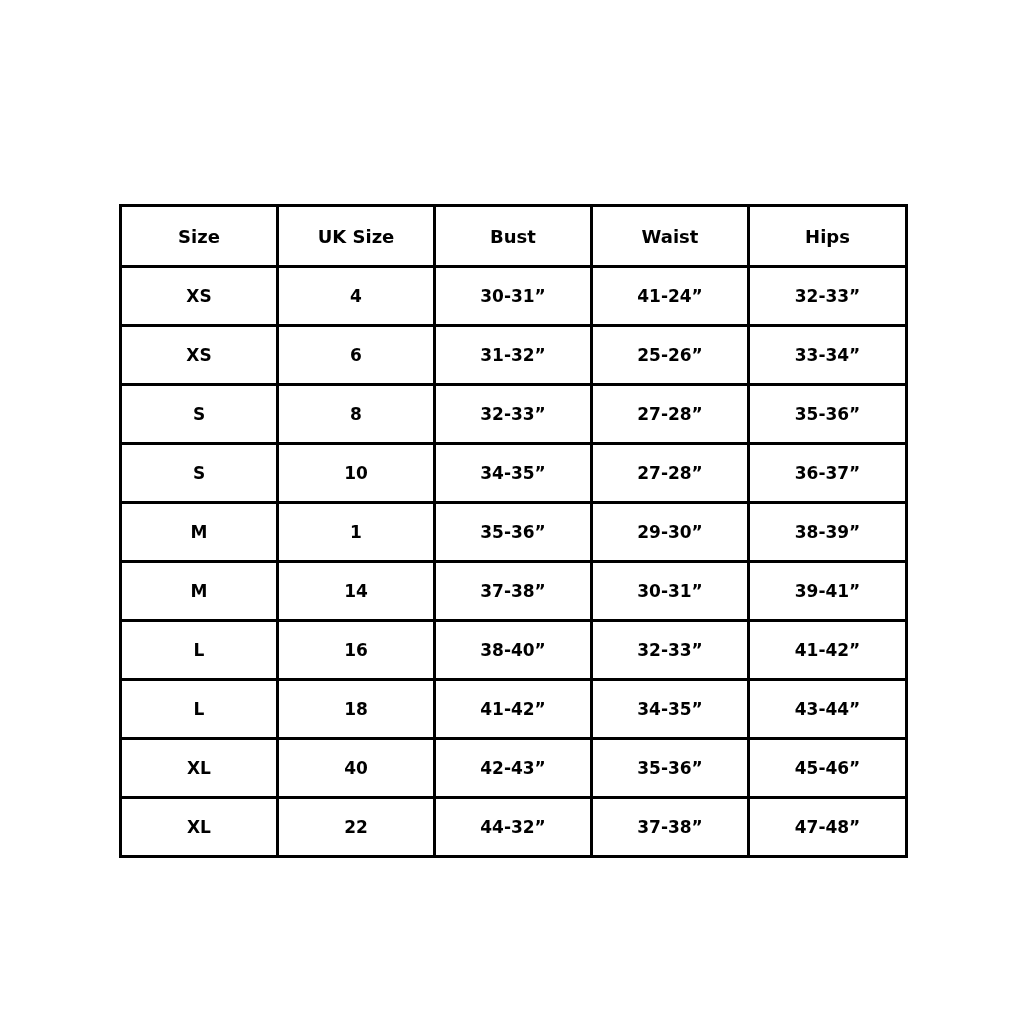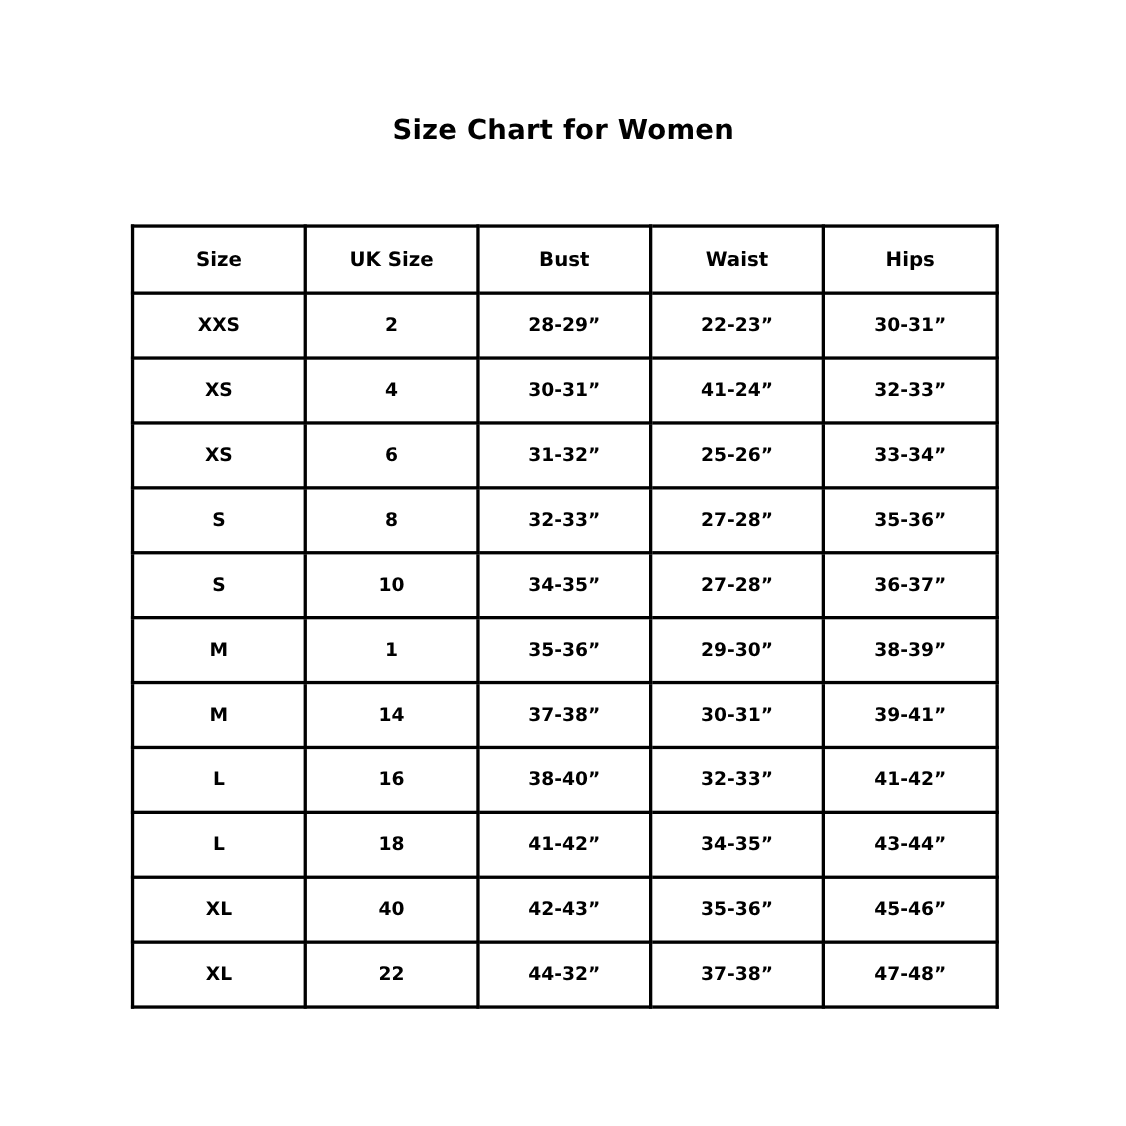--- a/index.html
+++ b/index.html
@@ -60,48 +60,40 @@
   col.c-uk { width: 157px; }
   col.c-bust { width: 157px; }
   col.c-waist { width: 157px; }
   col.c-hips { width: 158px; }
 </style>
 </head>
 <body>
 
 <div class="page">
 
-  <div class="chart-title">Size Chart for Women</div>
 
   <div class="table-wrap">
     <table class="size-table">
       <colgroup>
         <col class="c-size">
         <col class="c-uk">
         <col class="c-bust">
         <col class="c-waist">
         <col class="c-hips">
       </colgroup>
       <thead>
         <tr>
             <th>Size</th>
             <th>UK Size</th>
             <th>Bust</th>
             <th>Waist</th>
             <th>Hips</th>
           </tr>
       </thead>
       <tbody>
-          <tr>
-            <td>XXS</td>
-            <td>2</td>
-            <td>28-29”</td>
-            <td>22-23”</td>
-            <td>30-31”</td>
-          </tr>
           <tr>
             <td>XS</td>
             <td>4</td>
             <td>30-31”</td>
             <td>41-24”</td>
             <td>32-33”</td>
           </tr>
           <tr>
             <td>XS</td>
             <td>6</td>

